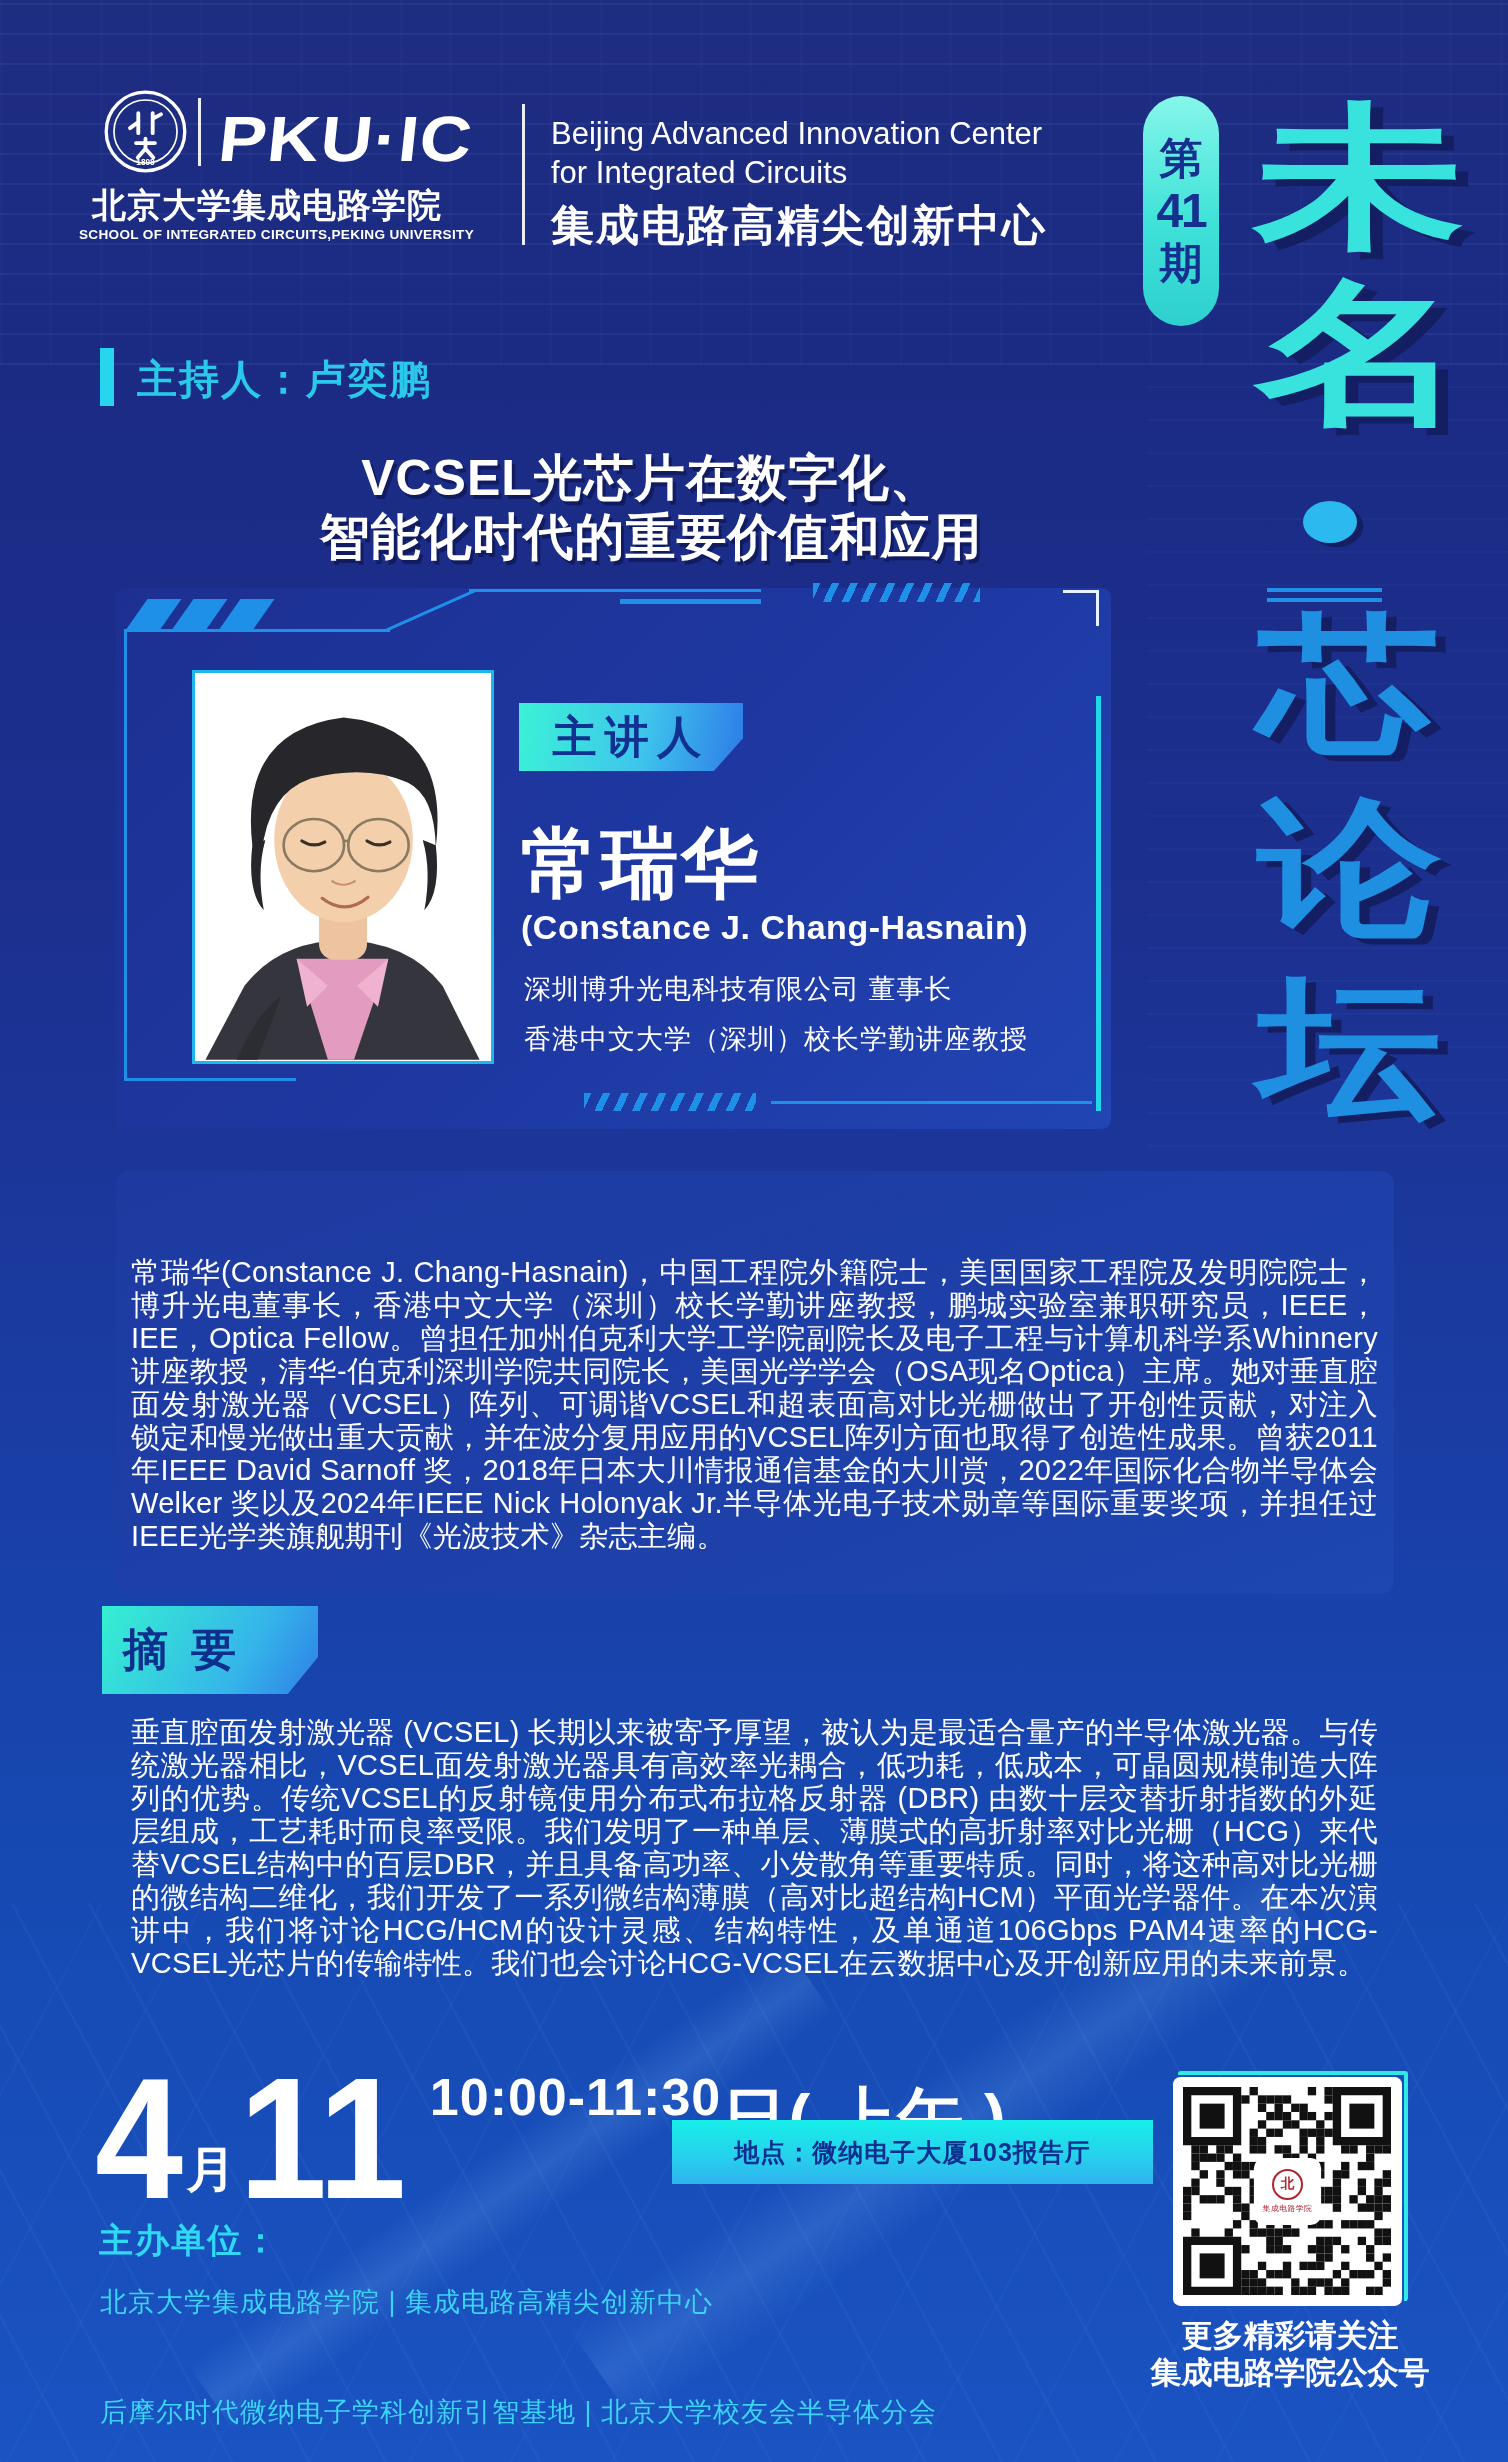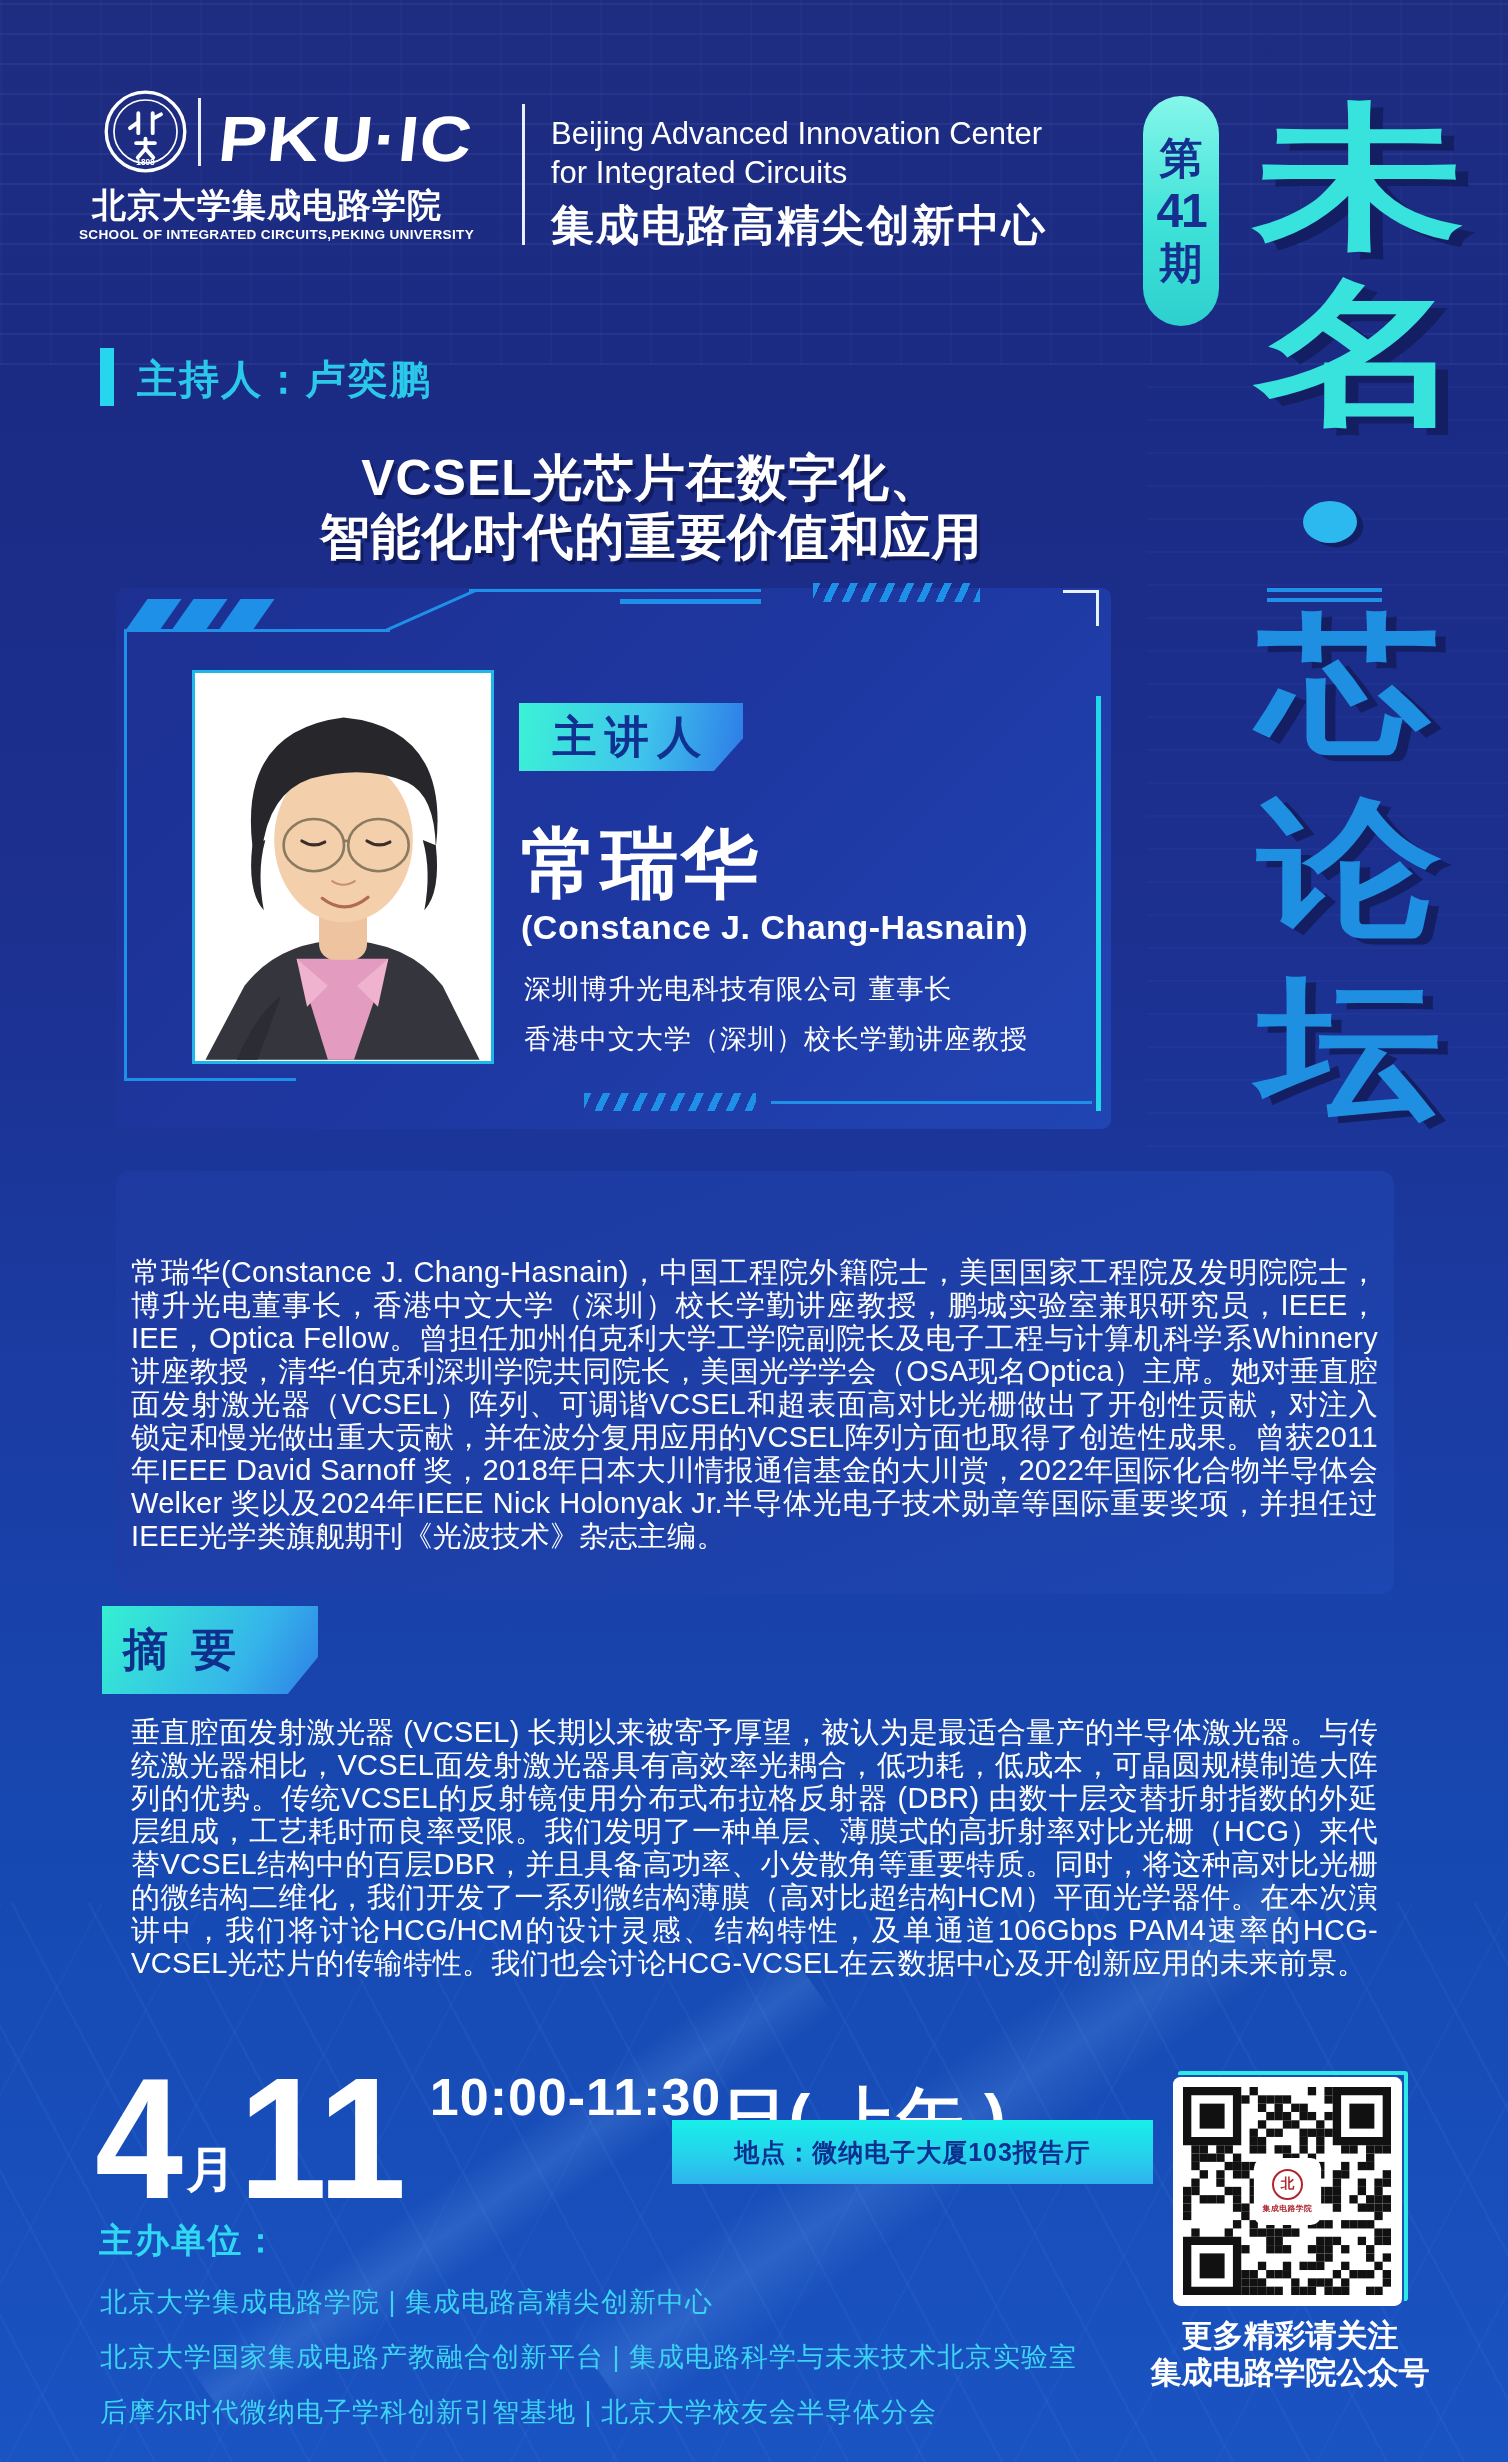--- a/index.html
+++ b/index.html
@@ -90,21 +90,21 @@
   .sp-line{left:100px;font-size:27px;font-weight:500;color:#3cd4f2;letter-spacing:1px;white-space:nowrap;}
   
   .qr-box{left:1173px;top:2077px;width:229px;height:229px;background:#fff;border-radius:7.3px;}
   .qr-box::after{content:"";position:absolute;left:5.2px;top:-6.3px;right:-6.3px;bottom:5.2px;
     border-top:4.7px solid #2fe9e5;border-right:4.7px solid #2fe9e5;border-radius:3.1px;pointer-events:none;}
   .qr-svg{position:absolute;left:10.4px;top:10.4px;}
   .qr-logo{position:absolute;left:83px;top:83px;width:63px;height:63px;background:#fff;
     border-radius:8.3px;box-shadow:0 0 0 2.1px #fff;display:flex;flex-direction:column;align-items:center;justify-content:center;}
   .qr-logo .ring{width:27px;height:27px;border:2.1px solid #b02430;border-radius:50%;
     display:flex;align-items:center;justify-content:center;color:#b02430;font-size:13.6px;font-weight:900;}
-  .qr-logo .sig{color:#b02430;font-size:7.8px;font-weight:700;margin-top:3.1px;letter-spacing:0.5px;white-space:nowrap;text-align:center;}
+  .qr-logo .sig{color:#b02430;font-size:7.8px;font-weight:400;margin-top:3.1px;letter-spacing:0.5px;white-space:nowrap;text-align:center;}
   .qr-cap{left:1105px;width:370px;text-align:center;font-weight:900;color:#fff;white-space:nowrap;}
 </style>
 </head>
 <body>
 
 <div class="poster">
 
   <div class="abs tex-top"></div>
   <div class="abs tex-mid"></div>
   <div class="abs tex-bottom"></div>
@@ -210,21 +210,20 @@
     <span class="ev-big">11</span>
     <span class="ev-col">
       <span class="ev-time">10:00-11:30</span>
       <span class="ev-day-lab">日( 上午 )</span>
     </span>
   </div>
   <div class="abs loc-bar">地点：微纳电子大厦103报告厅</div>
 
   <div class="abs sp-head">主办单位：</div>
   <div class="abs sp-line" style="top:2284px;">北京大学集成电路学院 | 集成电路高精尖创新中心</div>
-  <div class="abs sp-line" style="top:2339px;">北京大学国家集成电路产教融合创新平台 | 集成电路科学与未来技术北京实验室</div>
   <div class="abs sp-line" style="top:2394px;">后摩尔时代微纳电子学科创新引智基地 | 北京大学校友会半导体分会</div>
 
   <div class="abs qr-box">
     <svg class="qr-svg" width="208" height="208" viewBox="0 0 400 400">
       <g fill="#111111">
         <g id="qr-modules">
             <rect x="128" y="0" width="16" height="16"></rect>
             <rect x="240" y="0" width="16" height="16"></rect>
             <rect x="272" y="0" width="16" height="16"></rect>
             <rect x="112" y="16" width="16" height="16"></rect>

